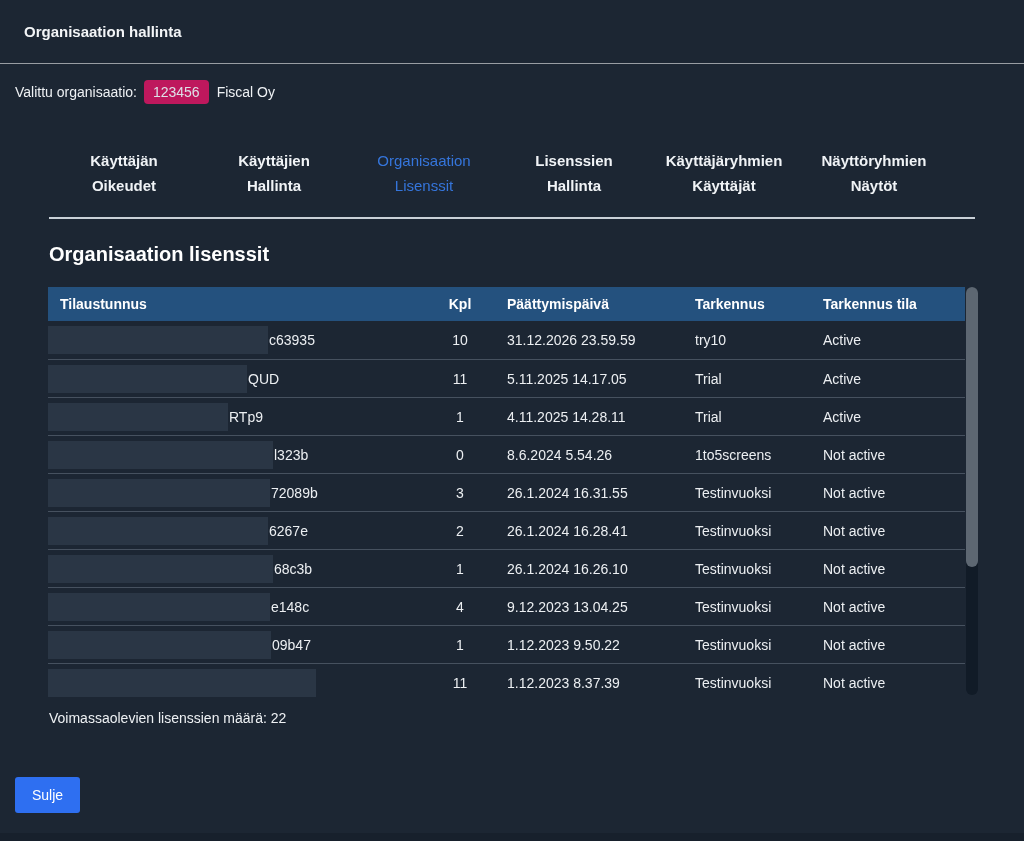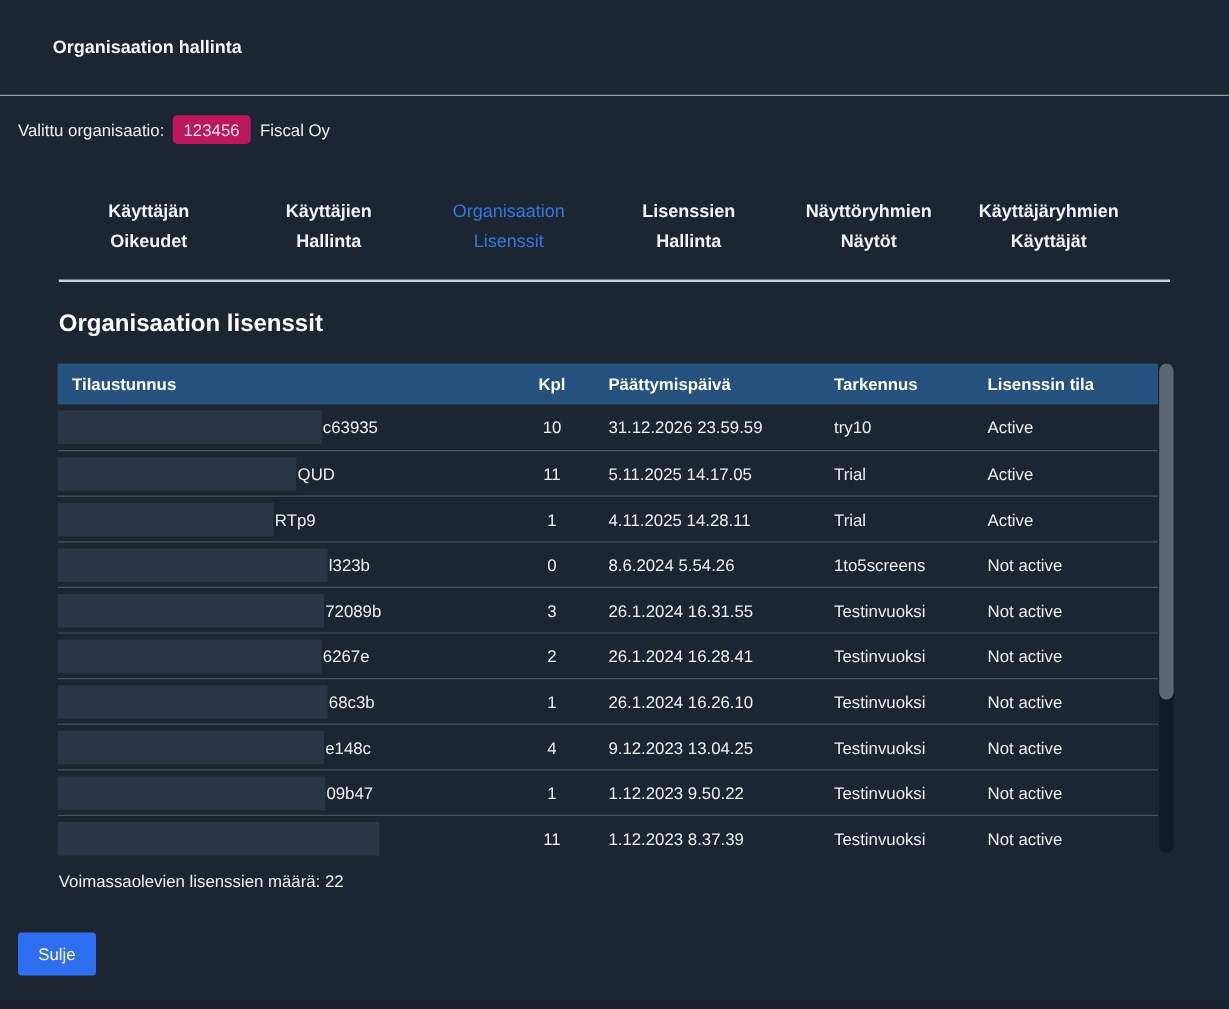--- a/index.html
+++ b/index.html
@@ -7,23 +7,23 @@
     width: 1024px; height: 841px;
     background: #1c2633;
     font-family: "Liberation Sans", sans-serif;
     color: #eceff2;
     position: relative;
     overflow: hidden;
   }
 
   
   .topbar {
-    height: 80px;
+    height: 64px;
     display: flex; align-items: center;
-    padding-left: 44px;
+    padding-left: 24px;
     border-bottom: 1px solid rgba(255,255,255,0.55);
     box-sizing: border-box;
   }
   .topbar .title { font-size: 15px; font-weight: bold; color: #f3f5f7; }
 
   
   .org-row {
     margin-top: 14px;
     padding-left: 15px;
     height: 28px;
@@ -172,39 +172,39 @@
     <div class="tab-line1">Organisaation</div>
     <div class="tab-line2">Lisenssit</div>
   </div>
 
   <div class="tab">
     <div class="tab-line1">Lisenssien</div>
     <div class="tab-line2">Hallinta</div>
   </div>
 
   <div class="tab">
+    <div class="tab-line1">Käyttäjäryhmien</div>
+    <div class="tab-line2">Käyttäjät</div>
+  </div>
+
+  <div class="tab">
     <div class="tab-line1">Näyttöryhmien</div>
     <div class="tab-line2">Näytöt</div>
-  </div>
-
-  <div class="tab">
-    <div class="tab-line1">Käyttäjäryhmien</div>
-    <div class="tab-line2">Käyttäjät</div>
   </div>
 </nav>
 
 <h2 class="section-title">Organisaation lisenssit</h2>
 
 <div class="table">
   <div class="thead">
     <div class="c c1">Tilaustunnus</div>
     <div class="c c2">Kpl</div>
     <div class="c c3">Päättymispäivä</div>
     <div class="c c4">Tarkennus</div>
-    <div class="c c5">Lisenssin tila</div>
+    <div class="c c5">Tarkennus tila</div>
   </div>
   <div id="rows-container">
   <div class="trow">
     <div class="c c1">
       <span class="redact" style="width: 220px;"></span>
       <span class="suffix">c63935</span>
     </div>
     <div class="c c2">10</div>
     <div class="c c3">31.12.2026 23.59.59</div>
     <div class="c c4">try10</div>

